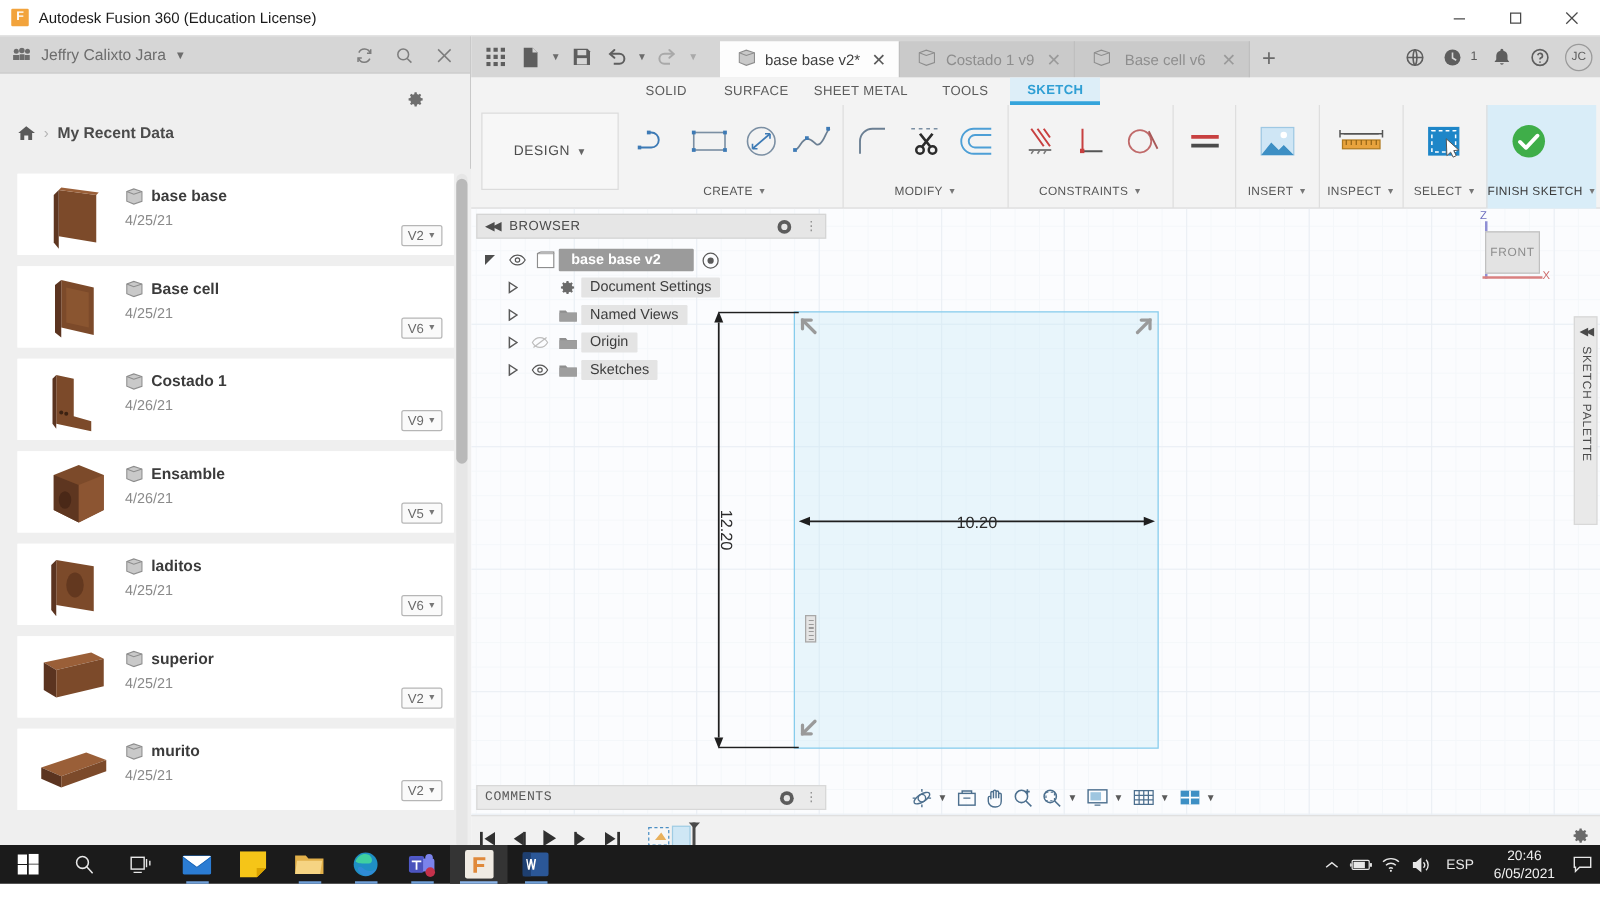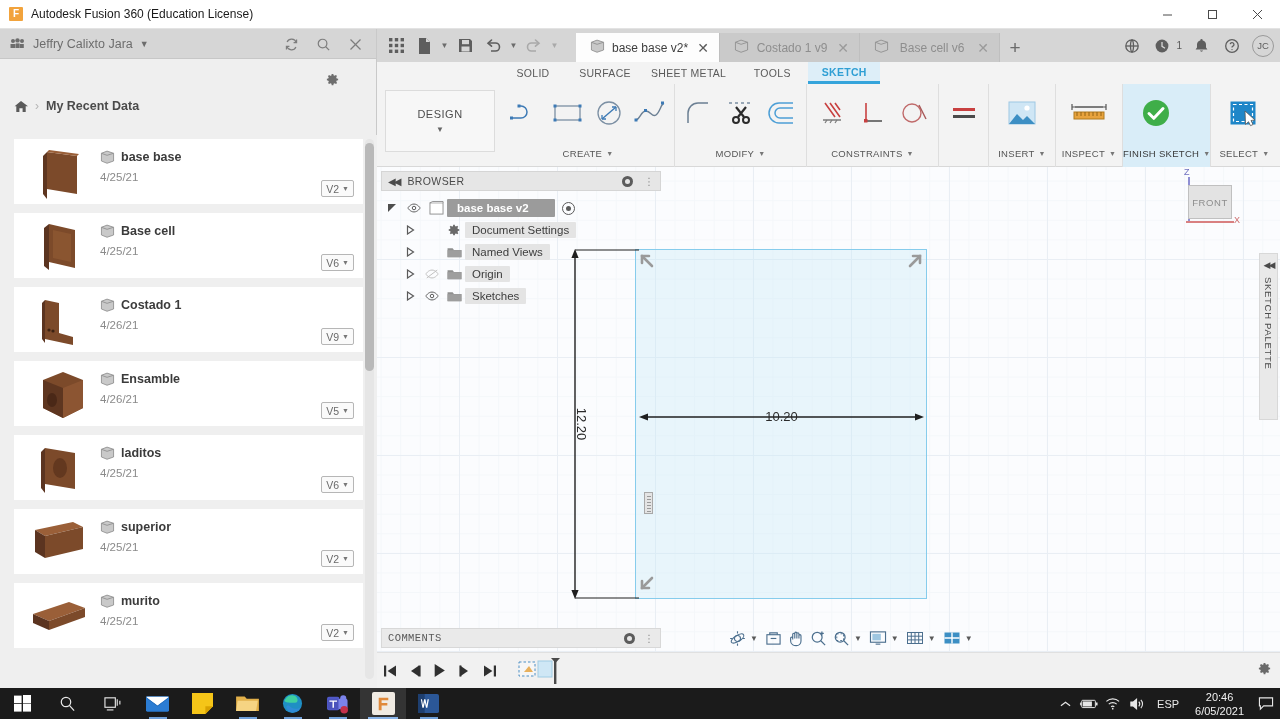--- a/index.html
+++ b/index.html
@@ -132,21 +132,21 @@
   .ribtabs { position: absolute; left: 120px; top: 0; height: 22px; display: flex; }
   .ribtab {
     min-width: 72px; height: 22px; display: flex; align-items: center; justify-content: center;
     font-size: 10.5px; color: #5a5a5a; letter-spacing: .3px; padding: 0 10px;
   }
   .ribtab.active { color: #2f9fd4; background: #ddeef8; border-bottom: 3px solid #35a4db; font-weight: bold; }
 
   .designbox {
     position: absolute; left: 8px; top: 28px; width: 110px; height: 62px;
     border: 1px solid #dcdcdc; background: #f7f7f7;
-    display: flex; align-items: center; justify-content: center; gap: 5px; flex-direction: column;
+    display: flex; align-items: center; justify-content: center; gap: 5px;
   }
   .designbox .dlabel { font-size: 11px; color: #4d4d4d; letter-spacing: .5px; }
   .designbox .dcaret { font-size: 8px; color: #666; }
 
   .ribgroups { position: absolute; left: 125px; top: 22px; height: 83px; display: flex; }
   .ribgroup { height: 83px; display: flex; flex-direction: column; position: relative; padding: 0 4px; }
   .ribgroup + .ribgroup { border-left: 1px solid #dedede; }
   .ribicons { display: flex; align-items: center; height: 58px; }
   .ribbtn {
     width: 41px; height: 50px; display: flex; align-items: center; justify-content: center;
@@ -279,21 +279,21 @@
     position: absolute; left: 0; bottom: 0; width: 903px; height: 36px;
     background: #f1f1f1; border-top: 1px solid #e0e0e0;
     display: flex; align-items: center;
   }
   .tl-btn { width: 25px; height: 30px; display: flex; align-items: center; justify-content: center; color: #303030; }
   .tl-marker { position: relative; margin-left: 16px; width: 46px; height: 30px; }
   .tl-gear { position: absolute; right: 8px; top: 8px; color: #6a6a6a; }
 
   
   .taskbar {
-    position: absolute; left: 0; bottom: 0; width: 1280px; height: 31px;
+    position: absolute; left: 0; bottom: 12px; width: 1280px; height: 31px;
     background: #1b1b1b; display: flex; align-items: center;
   }
   .tk-btn {
     width: 45px; height: 31px; display: flex; align-items: center; justify-content: center;
     position: relative;
   }
   .tk-btn.app { width: 46px; }
   .tk-btn.active { background: #343434; }
   .tk-btn.active::after {
     content:''; position: absolute; bottom: 0; left: 8px; width: 30px; height: 2px; background: #8ab4e8;
@@ -830,47 +830,47 @@
                 <path d="M9 12v4M13 12v4M17 12v4M21 12v4M25 12v4M29 12v4M33 12v4" stroke="#8a5e13" stroke-width="0.9"></path>
               </svg>
             </div>
           </div>
           <div class="riblabel">
             <span>INSPECT</span>
               <span class="rcaret">▼</span>
           </div>
         </div>
 
-        <div class="ribgroup big finish">
-          <div class="ribicons">
-            <div class="ribbtn">
-              <svg width="30" height="30" viewBox="0 0 30 30">
-                <circle cx="15" cy="15" r="13" fill="#3fae49"></circle>
-                <path d="M8 15.5l4.8 4.8L22 10.5" fill="none" stroke="#ffffff" stroke-width="3" stroke-linecap="round" stroke-linejoin="round"></path>
-              </svg>
-            </div>
-          </div>
-          <div class="riblabel">
-            <span>FINISH SKETCH</span>
-              <span class="rcaret">▼</span>
-          </div>
-        </div>
-
         <div class="ribgroup big">
           <div class="ribicons">
             <div class="ribbtn">
               <svg width="32" height="28" viewBox="0 0 32 28">
                 <rect x="3" y="3" width="24" height="22" fill="#1e86c8" stroke="#1e86c8"></rect>
                 <rect x="5.5" y="5.5" width="19" height="17" fill="none" stroke="#ffffff" stroke-width="1.2" stroke-dasharray="3 2.5"></rect>
                 <path d="M17 12l10 9-4 .5 2 4-2.5 1.2-2-4-3 2.8z" fill="#ffffff" stroke="#555" stroke-width="0.8"></path>
               </svg>
             </div>
           </div>
           <div class="riblabel">
             <span>SELECT</span>
+              <span class="rcaret">▼</span>
+          </div>
+        </div>
+
+        <div class="ribgroup big finish">
+          <div class="ribicons">
+            <div class="ribbtn">
+              <svg width="30" height="30" viewBox="0 0 30 30">
+                <circle cx="15" cy="15" r="13" fill="#3fae49"></circle>
+                <path d="M8 15.5l4.8 4.8L22 10.5" fill="none" stroke="#ffffff" stroke-width="3" stroke-linecap="round" stroke-linejoin="round"></path>
+              </svg>
+            </div>
+          </div>
+          <div class="riblabel">
+            <span>FINISH SKETCH</span>
               <span class="rcaret">▼</span>
           </div>
         </div>
 
       </div>
     </div>
 
     <div class="workspace">
       <div class="grid-bg"></div>
 

